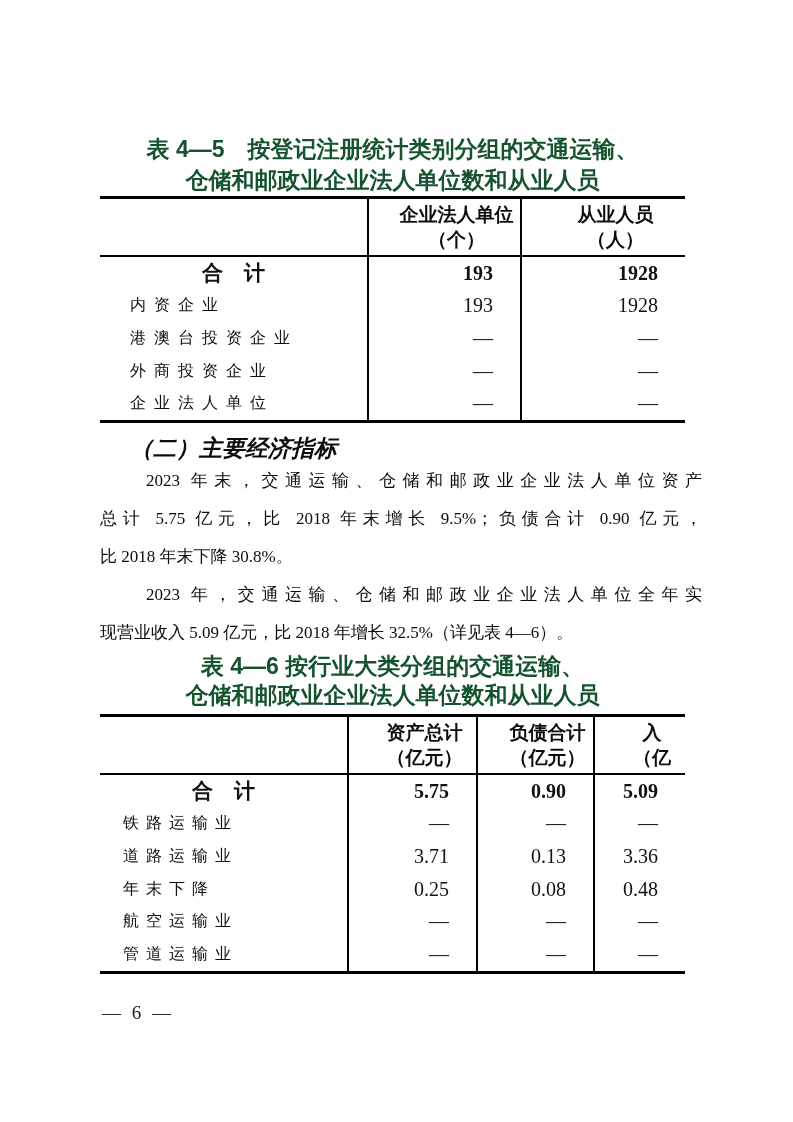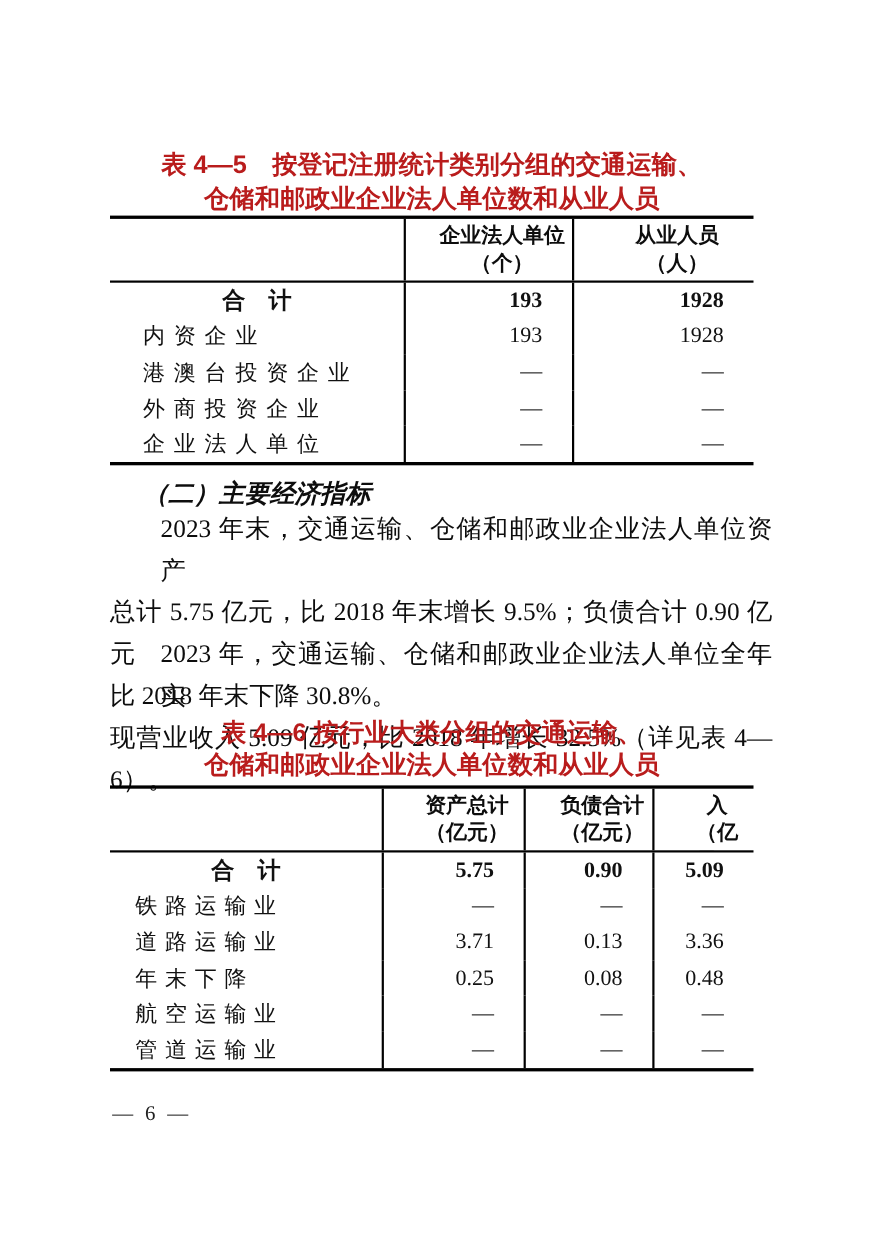--- a/index.html
+++ b/index.html
@@ -14,21 +14,21 @@
   }
 
   
   .tbl-title {
     position: absolute;
     left: 100px;
     width: 585px;
     text-align: center;
     font-family: "Liberation Sans", "DejaVu Sans", sans-serif;
     font-weight: bold;
-    color: #b91c1c;
+    color: #14532d;
     font-size: 23px;
     line-height: 31px;
   }
   .t45-title { top: 134px; }
   .t46-title { top: 652px; line-height: 29px; }
 
   
   .stat-table {
     position: absolute;
     left: 100px;
@@ -64,21 +64,21 @@
     justify-content: center;
     text-align: center;
     font-family: "Liberation Sans", "DejaVu Sans", sans-serif;
     font-weight: 600;
     font-size: 19px;
     line-height: 25px;
     color: #0d0d0d;
   }
 
   .label-cell {
-    font-size: 20px;
+    font-size: 16px;
     padding-left: 30px;
     letter-spacing: 8px;
     white-space: nowrap;
   }
   .t46 .label-cell { padding-left: 23px; letter-spacing: 7px; }
 
   .num-cell {
     justify-content: flex-end;
     text-align: right;
     padding-right: 27px;
@@ -106,21 +106,21 @@
     font-weight: 600;
     color: #0d0d0d;
     padding-left: 46px;
     box-sizing: border-box;
   }
 
   .para {
     position: absolute;
     left: 100px;
     width: 602px;
-    font-size: 23px;
+    font-size: 17px;
     line-height: 38px;
     color: #0d0d0d;
   }
   .para-1 { top: 462px; }
   .para-2 { top: 576px; }
   .para .line {
     text-align: justify;
     text-align-last: justify;
     white-space: normal;
   }

